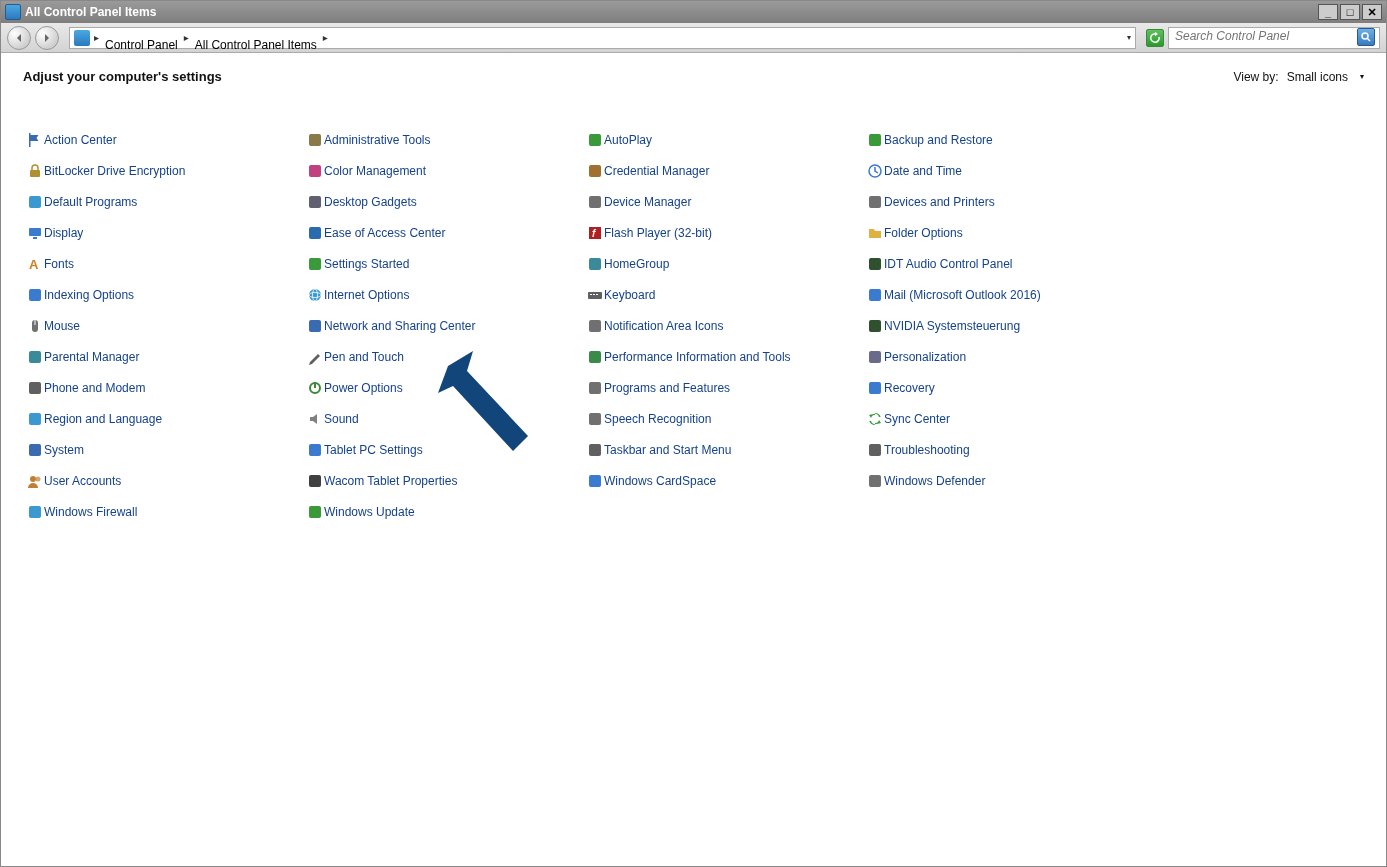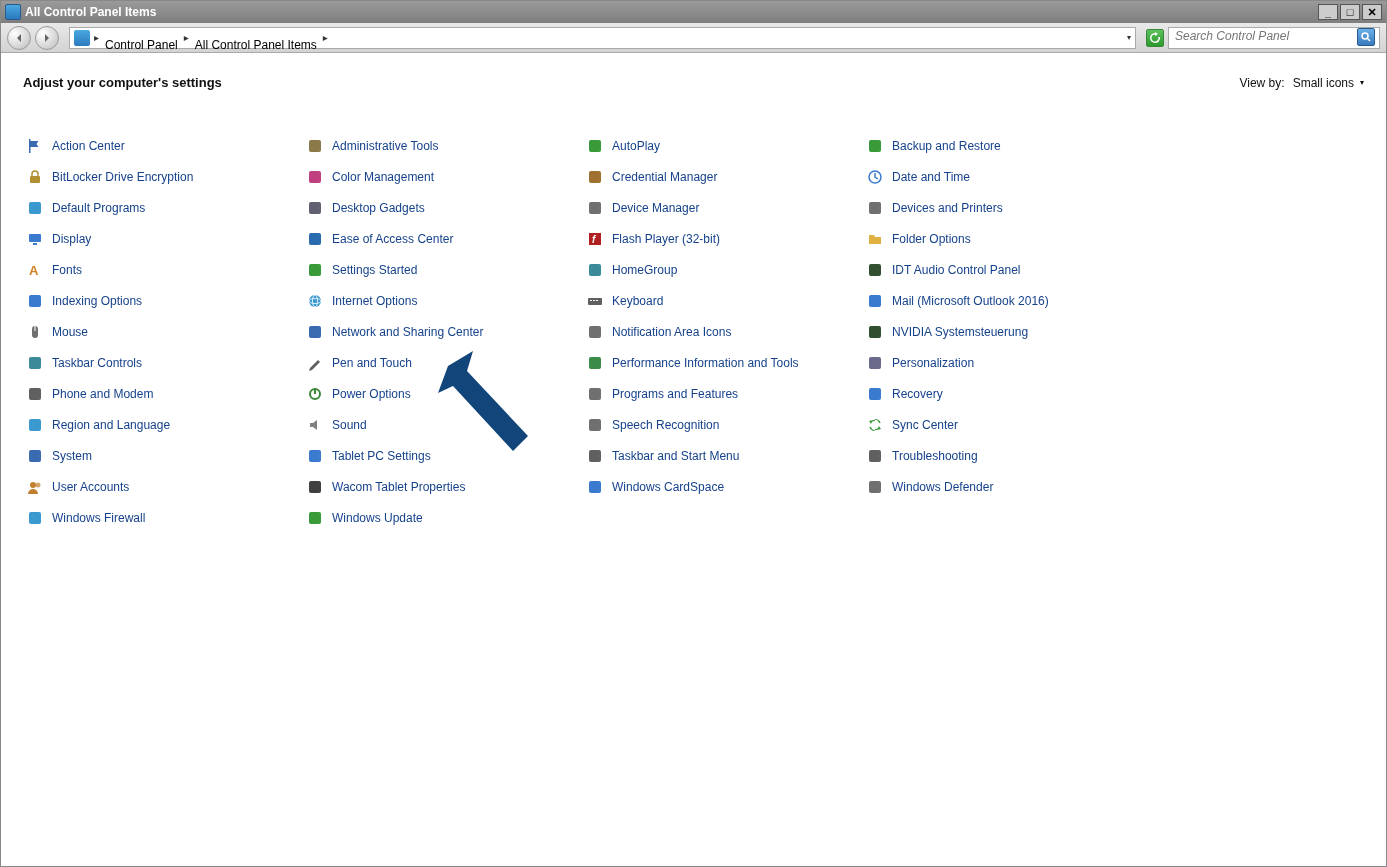--- a/index.html
+++ b/index.html
@@ -20,29 +20,29 @@
   .breadcrumb .sep{font-size:10px;color:#333;}
   .breadcrumb .bcitem{color:#000;white-space:nowrap;padding:0 2px;margin-top:14px;}
   .breadcrumb .dd{font-size:8px;color:#333;margin-left:auto;}
   .refresh{width:18px;height:18px;border:1px solid #3a8a3a;background:linear-gradient(#5ec05e,#2a9a2a);border-radius:2px;display:flex;align-items:center;justify-content:center;}
   .refresh svg{width:12px;height:12px;fill:#fff;}
   .searchbox{width:212px;height:22px;border:1px solid #aaa;background:#fff;display:flex;align-items:flex-start;padding:0 4px;}
   .searchbox input{border:none;outline:none;flex:1;font-size:12px;font-style:italic;color:#888;}
   .searchbox .sbtn{width:18px;height:18px;background:linear-gradient(#6bb0e8,#3a7abf);border:1px solid #2a5a8a;border-radius:2px;display:flex;align-items:center;justify-content:center;}
   .searchbox .sbtn svg{width:10px;height:10px;fill:#fff;}
   
-  .content{flex:1;background:#fff;padding:22px 22px;overflow:auto; position:relative;}
+  .content{flex:1;background:#fff;padding:16px 22px;overflow:auto; position:relative;}
   .headerrow{display:flex;align-items:center;justify-content:space-between;margin-bottom:40px;}
   .headerrow h1{font-size:13px;font-weight:bold;margin:0;color:#111;}
   .viewby{font-size:12px;color:#111;display:flex;align-items:center;gap:8px;}
-  .viewby .sel{display:flex;align-items:center;gap:6px;cursor:default;}
+  .viewby .sel{display:flex;align-items:center;gap:12px;cursor:default;}
   .viewby .sel .tri{font-size:8px;}
   
   .grid{display:grid;grid-template-columns:repeat(4,280px);grid-auto-rows:31px;column-gap:0;row-gap:0;}
-  .item{display:flex;align-items:center;gap:9px;padding:0 4px;cursor:default;}
+  .item{display:flex;align-items:center;gap:1px;padding:0 4px;cursor:default;}
   .item .ico{width:16px;height:16px;flex-shrink:0;display:flex;align-items:center;justify-content:center;}
   .item .lbl{color:#15428b;font-size:12px;white-space:nowrap;}
   
   .arrow-annot{position:absolute;left:432px;top:298px;pointer-events:none;}
   .arrow-annot svg{width:100px;height:120px;}
 </style>
 </head>
 <body>
 
 <div class="window">
@@ -338,21 +338,21 @@
             </svg>
           </span>
           <span class="lbl">NVIDIA Systemsteuerung</span>
         </div>
         <div class="item">
           <span class="ico">
             <svg viewBox="0 0 16 16" width="16" height="16">
               <rect x="2" y="2" width="12" height="12" rx="2" fill="#3a8a9a"></rect>
             </svg>
           </span>
-          <span class="lbl">Taskbar Controls</span>
+          <span class="lbl">Parental Manager</span>
         </div>
         <div class="item">
           <span class="ico">
             <svg viewBox="0 0 16 16" width="16" height="16">
               <path d="M3 13l8-8 2 2-8 8-3 1z" fill="#606060"></path>
             </svg>
           </span>
           <span class="lbl">Pen and Touch</span>
         </div>
         <div class="item">

